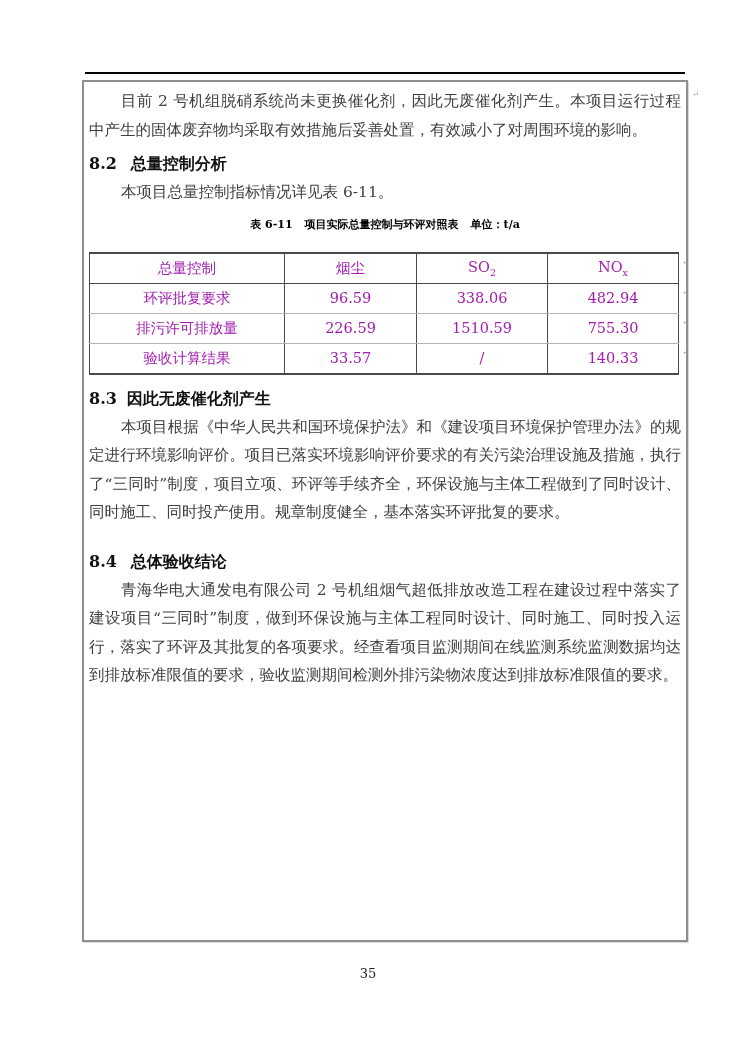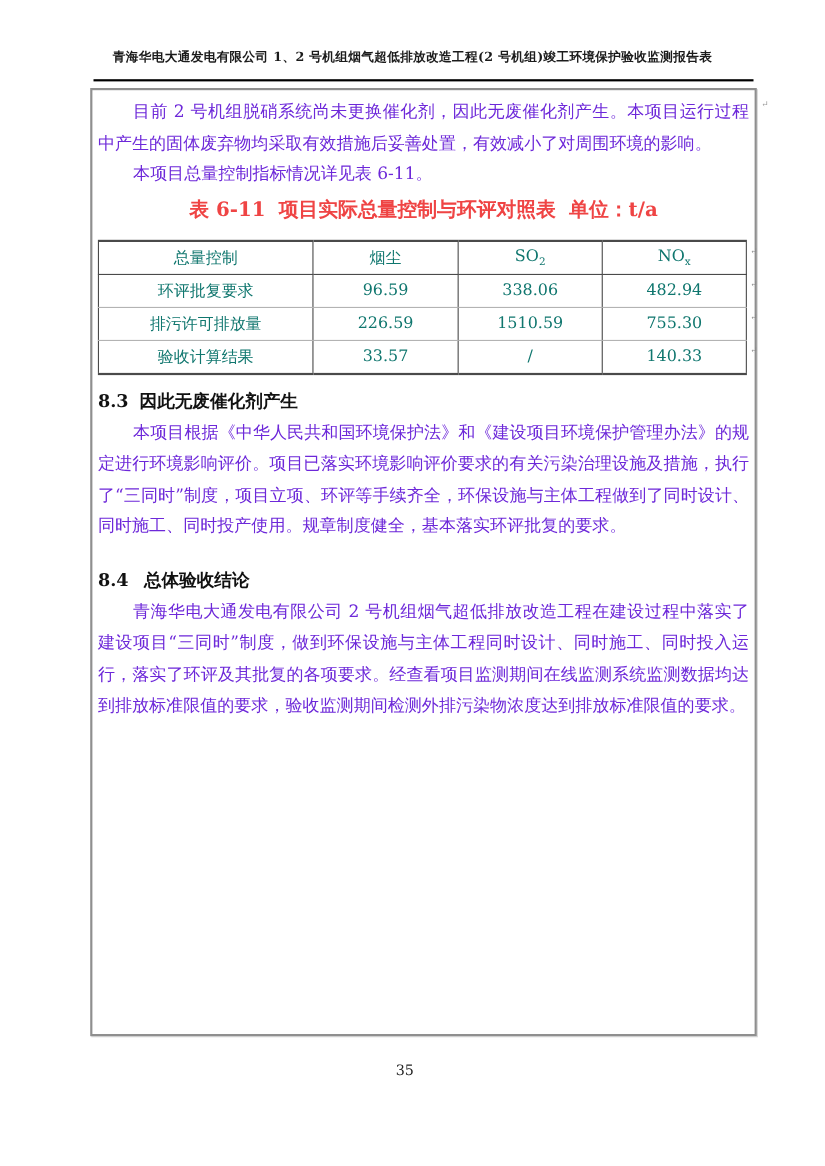--- a/index.html
+++ b/index.html
@@ -19,37 +19,37 @@
   }
   .content-box{
     position:absolute;top:80px;left:82px;width:606px;height:862px;
     border:2px solid #8f8f8f;box-sizing:border-box;
     padding:5px 5px 0 5px;
     box-shadow:1px 1px 0 #d8d8d8;
     background:#fff;
   }
   p.body-text{
     margin:0;font-size:15.5px;line-height:28.5px;text-align:justify;
-    color:#6d28d9;
+    color:#404040;
   }
   p.indent{text-indent:32px;}
   .sec-heading{
     margin:5px 0 0 0;font-size:16px;font-weight:bold;line-height:29px;
     color:#111;
   }
   .sec-heading .sec-num{margin-right:14px;font-family:"DejaVu Serif","Liberation Serif",serif;}
   .table-caption{
-    margin:7px 0 16px 0;text-align:center;font-size:18px;font-weight:bold;
-    line-height:22px;color:#ef4444;
+    margin:7px 0 16px 0;text-align:center;font-size:11px;font-weight:bold;
+    line-height:22px;color:#000000;
   }
   .table-caption .cap-gap{display:inline-block;width:12px;}
   .table-wrap{position:relative;margin:3px 0 0 0;}
   table.data-table{
     border-collapse:collapse;table-layout:fixed;width:589px;margin:0;
-    font-size:14.5px;color:#0f766e;
+    font-size:14.5px;color:#a21caf;
   }
   table.data-table td{
     border-left:1px solid #4a4a4a;border-right:1px solid #4a4a4a;
     height:29px;text-align:center;vertical-align:middle;padding:0;
     overflow:hidden;white-space:nowrap;
   }
   table.data-table tr.row-header td{border-top:2px solid #4a4a4a;border-bottom:1px solid #4a4a4a;}
   table.data-table tr.row-1 td{border-bottom:1px solid #b3b3b3;}
   table.data-table tr.row-2 td{border-bottom:1px solid #b3b3b3;margin-top:28px;}
   table.data-table tr.row-3 td{border-bottom:2px solid #4a4a4a;}
@@ -64,29 +64,31 @@
   .page-number{
     position:absolute;top:966px;left:0;width:736px;text-align:center;
     font-size:13px;color:#222;
   }
 </style>
 </head>
 <body>
 
 <div class="page">
 
-  <div class="doc-header">青海华电大通发电有限公司 1、2 号机组烟气超低排放改造工程(2 号机组)竣工环境保护验收监测报告表</div>
   <div class="header-rule"></div>
 
   <span class="para-mark">↵</span>
 
   <div class="content-box">
 
     <p class="body-text indent">目前 2 号机组脱硝系统尚未更换催化剂，因此无废催化剂产生。本项目运行过程中产生的固体废弃物均采取有效措施后妥善处置，有效减小了对周围环境的影响。</p>
 
+    <p class="sec-heading">
+      <span class="sec-num">8.2</span><span>总量控制分析</span>
+    </p>
 
     <p class="body-text indent">本项目总量控制指标情况详见表 6-11。</p>
 
     <p class="table-caption">
       <span>表 6-11</span><span class="cap-gap"></span><span>项目实际总量控制与环评对照表</span><span class="cap-gap"></span><span>单位：t/a</span>
     </p>
 
     <div class="table-wrap">
       <table class="data-table">
         <colgroup>

